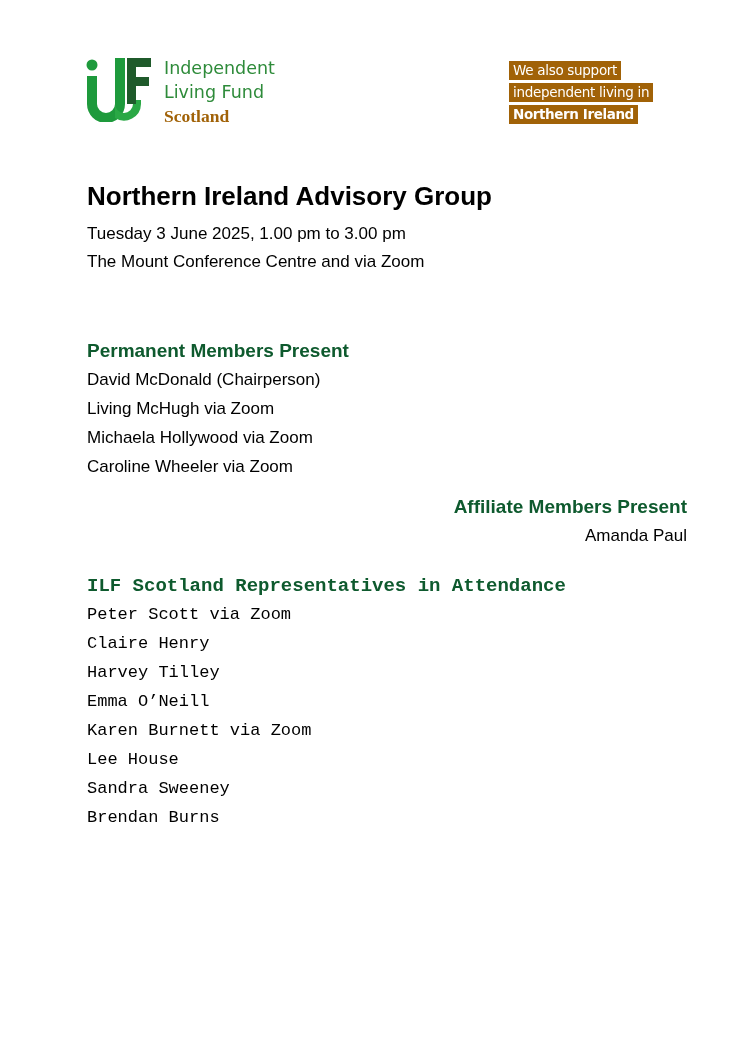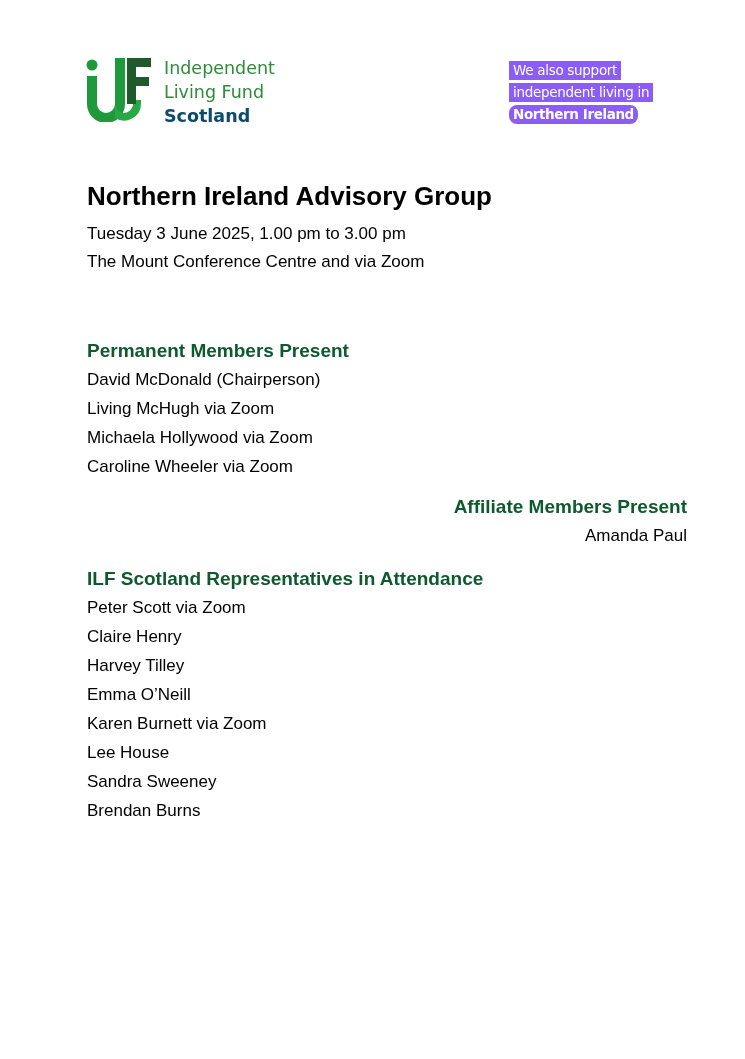--- a/index.html
+++ b/index.html
@@ -33,44 +33,44 @@
       position: absolute;
       left: 78px;
       top: 0;
       font-family: "DejaVu Sans", sans-serif;
       font-size: 17.5px;
       line-height: 24px;
       color: #2e8b3a;
       white-space: nowrap;
     }
     .logo-text .l3 {
-      color: #0c4a6e;
+      color: #a16207;
       font-weight: bold;
+      font-family: Liberation Serif, serif;
     }
     .ni-badge {
       position: absolute;
       left: 509px;
       top: 61px;
     }
     .ni-line {
       display: block;
       width: max-content;
-      background: #8b5cf6;
+      background: #a16207;
       color: #ffffff;
       font-family: "DejaVu Sans", sans-serif;
       font-size: 13.5px;
       line-height: 19px;
       padding: 0 4px;
       margin-bottom: 3px;
       letter-spacing: -0.3px;
     }
     .ni-line.bold {
       font-weight: bold;
       letter-spacing: -0.4px;
-      border-radius: 8px;
     }
     .doc {
       position: absolute;
       left: 87px;
       top: 174px;
       width: 600px;
     }
     .kicker {
       font-size: 16.5px;
       font-weight: bold;
@@ -148,21 +148,21 @@
     <div class="member">Living McHugh via Zoom</div>
     <div class="member">Michaela Hollywood via Zoom</div>
     <div class="member">Caroline Wheeler via Zoom</div>
   </div>
 
   <div class="section" style="margin-top:12px;text-align:right;">
     <div class="section-heading">Affiliate Members Present</div>
     <div class="member">Amanda Paul</div>
   </div>
 
-  <div class="section" style="margin-top:15px;">
+  <div class="section" style="margin-top:22px;font-family:Liberation Mono, monospace;">
     <div class="section-heading">ILF Scotland Representatives in Attendance</div>
     <div class="member">Peter Scott via Zoom</div>
     <div class="member">Claire Henry</div>
     <div class="member">Harvey Tilley</div>
     <div class="member">Emma O’Neill</div>
     <div class="member">Karen Burnett via Zoom</div>
     <div class="member">Lee House</div>
     <div class="member">Sandra Sweeney</div>
     <div class="member">Brendan Burns</div>
   </div>

